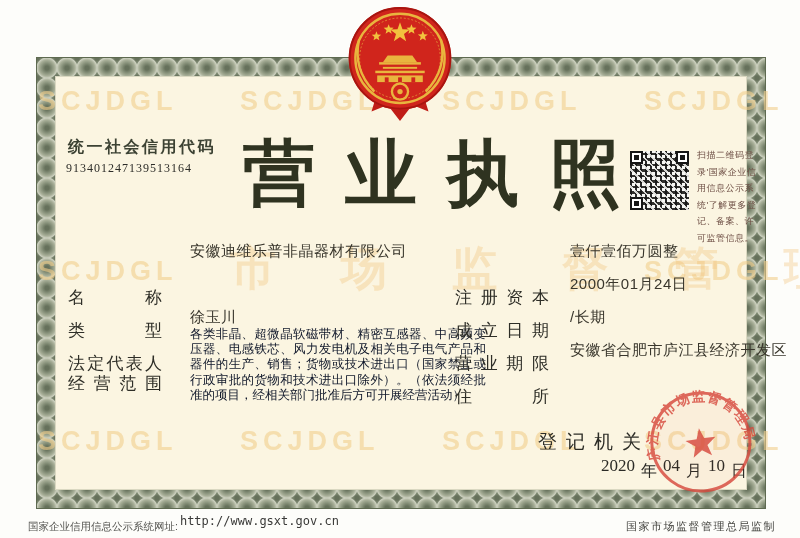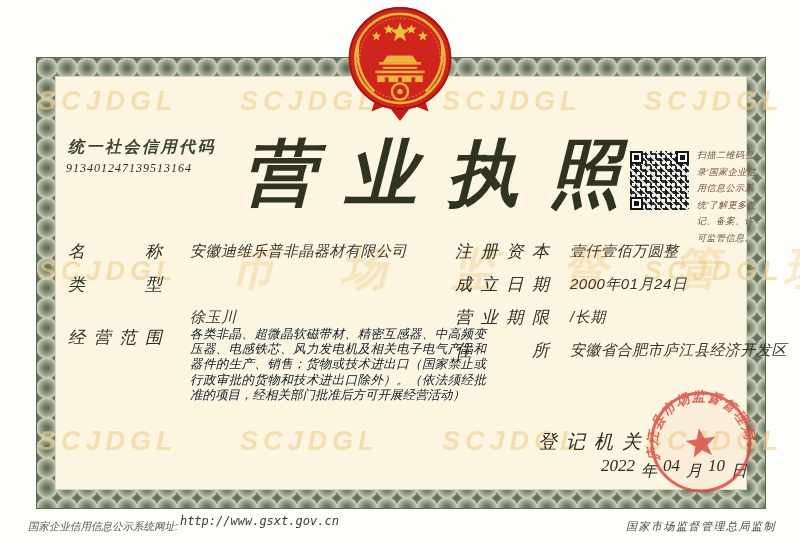--- a/index.html
+++ b/index.html
@@ -1,17 +1,17 @@
 <!DOCTYPE html>
 <html><head>
 <meta charset="utf-8">
 <style>
   html,body{margin:0;padding:0;}
   body{width:800px;height:538px;background:#fdfdfa;font-family:"Liberation Sans",sans-serif;overflow:hidden;}
-  .page{position:relative;width:800px;height:538px;font-style:italic;}
+  .page{position:relative;width:800px;height:538px;}
 
   
   .frame{position:absolute;left:36px;top:57px;width:730px;height:452px;box-sizing:border-box;
     border:1px solid #5e6a50;
     background-color:#b6bca8;
     background-image:
       radial-gradient(circle, #66715b 2px, #87917a 5px, #a9b099 8px, #ccd0bf 10px, rgba(0,0,0,0) 11px),
       radial-gradient(circle, #66715b 2px, #87917a 5px, #a9b099 8px, #ccd0bf 10px, rgba(0,0,0,0) 11px);
     background-size:20px 20px;background-position:0 0,10px 10px;}
   .frame-inner{position:absolute;left:18px;top:18px;right:18px;bottom:18px;background:#fbf5e1;
@@ -37,21 +37,21 @@
       repeating-linear-gradient(45deg, rgba(0,0,0,0) 0 4px, rgba(247,247,244,.85) 4px 6px),
       repeating-linear-gradient(90deg, rgba(22,22,22,.92) 0 2.5px, rgba(0,0,0,0) 2.5px 5px),
       repeating-linear-gradient(0deg, rgba(22,22,22,.88) 0 2.5px, #f7f7f4 2.5px 5.5px);}
   .finder{position:absolute;width:13px;height:13px;border:2.5px solid #161616;background:#fff;box-sizing:border-box;}
   .finder::after{content:"";position:absolute;inset:2px;background:#161616;}
   .finder.tl{left:0;top:0}.finder.tr{right:0;top:0}.finder.bl{left:0;bottom:0}
   .qr-caption{position:absolute;left:697px;top:147px;width:66px;font-size:9px;line-height:16.5px;
     color:#6e4f45;z-index:3;letter-spacing:.5px;}
 
   
-  .f-label{position:absolute;width:94px;font-size:17px;color:#2e2e27;text-align:justify;text-align-last:justify;z-index:3;}
+  .f-label{position:absolute;width:94px;font-size:17px;color:#2e2e27;text-align:justify;text-align-last:justify;z-index:3;margin-top:46px;}
   .f-value{position:absolute;font-size:15px;color:#39362c;letter-spacing:.5px;white-space:nowrap;z-index:3;margin-left:29px;}
   .scope-value{white-space:normal;width:296px;font-size:12.5px;line-height:15.2px;letter-spacing:0;text-align:justify;color:#0f172a;}
   .lc{left:68px;} .lv{left:161px;} .rc{left:455px;} .rv{left:541px;}
   .row1l{top:240px}.row1v{top:242px}
   .row2l{top:273px}.row2v{top:275px}
   .row3l{top:306px}.row3v{top:308px}
   .row4l{top:326px}.row4v{top:327px}
   .rrow4l{top:339px}.rrow4v{top:341px}
 
   
@@ -129,36 +129,37 @@
   <div class="qr">
     <div class="finder tl"></div>
     <div class="finder tr"></div>
     <div class="finder bl"></div>
   </div>
   <div class="qr-caption">扫描二维码登录'国家企业信用信息公示系统'了解更多登记、备案、许可监管信息。</div>
 
   <div class="f-label lc row1l">名称</div>
   <div class="f-value lv row1v">安徽迪维乐普非晶器材有限公司</div>
   <div class="f-label lc row2l">类型</div>
+  <div class="f-label lc row3l">法定代表人</div>
   <div class="f-value lv row3v">徐玉川</div>
   <div class="f-label lc row4l">经营范围</div>
   <div class="f-value scope-value lv row4v">各类非晶、超微晶软磁带材、精密互感器、中高频变压器、电感铁芯、风力发电机及相关电子电气产品和器件的生产、销售；货物或技术进出口（国家禁止或行政审批的货物和技术进出口除外）。（依法须经批准的项目，经相关部门批准后方可开展经营活动）</div>
 
   <div class="f-label rc row1l">注册资本</div>
   <div class="f-value rv row1v">壹仟壹佰万圆整</div>
   <div class="f-label rc row2l">成立日期</div>
   <div class="f-value rv row2v">2000年01月24日</div>
   <div class="f-label rc row3l">营业期限</div>
   <div class="f-value rv row3v">/长期</div>
   <div class="f-label rc rrow4l">住所</div>
   <div class="f-value rv rrow4v">安徽省合肥市庐江县经济开发区</div>
 
   <div class="reg-label">登记机关</div>
   <div class="date-line">
-    <span class="date-num">2022</span><span class="date-unit">年</span><span class="date-num">04</span><span class="date-unit">月</span><span class="date-num">10</span><span class="date-unit">日</span>
+    <span class="date-num">2020</span><span class="date-unit">年</span><span class="date-num">04</span><span class="date-unit">月</span><span class="date-num">10</span><span class="date-unit">日</span>
   </div>
 
   <svg class="stamp" viewBox="0 0 126 114">
     <defs>
       <path id="arcpath" d="M 21 72 A 44 44 0 1 1 105 72" fill="none"></path>
     </defs>
     <circle cx="63" cy="56" r="49" fill="rgba(215,73,61,0.05)" stroke="#d7493d" stroke-width="3"></circle>
     <path d="M63 42 l3.8 10.6 11.3 .3 -9 6.9 3.2 10.9 -9.3-6.4 -9.3 6.4 3.2-10.9 -9-6.9 11.3-.3 Z" fill="#d7493d"></path>
     <text font-size="13.5" fill="#d7493d" font-weight="bold" letter-spacing="1.5" font-family="Liberation Sans, sans-serif">
       <textPath href="#arcpath" startOffset="4">庐江县市场监督管理局</textPath>

